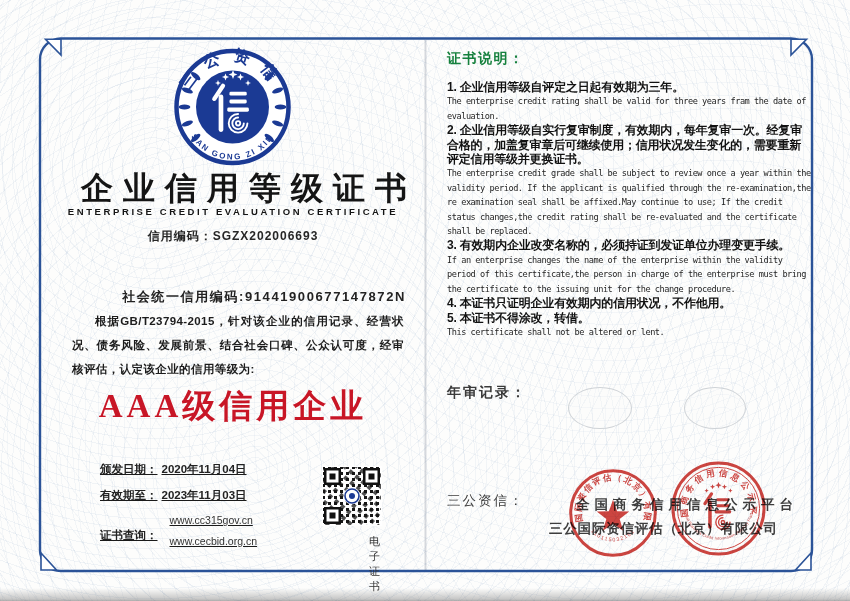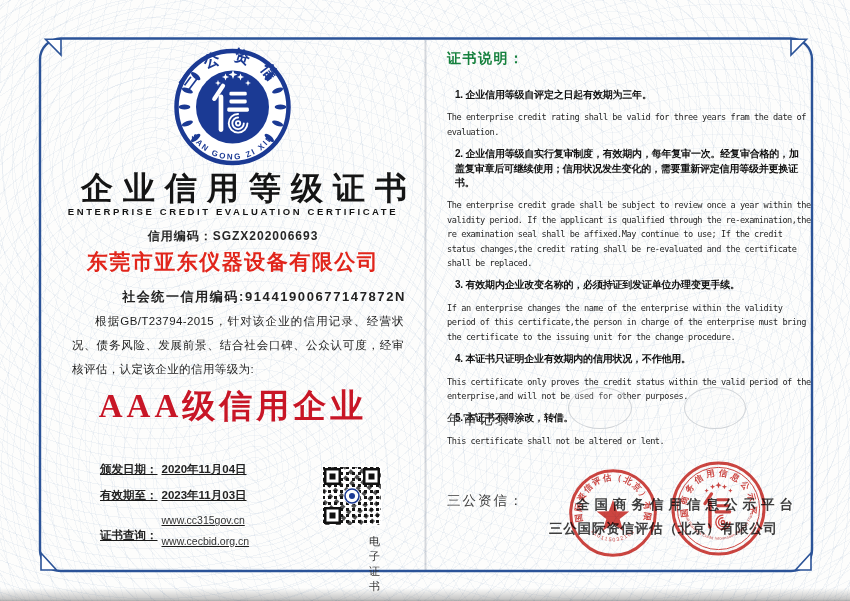--- a/index.html
+++ b/index.html
@@ -30,41 +30,41 @@
     font-size:32px;letter-spacing:10px;color:#151515;}
   .subtitle{left:40px;top:206px;width:386px;text-align:center;
     font-weight:700;font-size:9.5px;letter-spacing:2.6px;color:#141414;}
   .credit-code{left:40px;top:228px;width:386px;text-align:center;
     font-weight:700;font-size:12px;letter-spacing:1px;color:#262626;}
   .company{left:40px;top:248px;width:386px;text-align:center;
     font-weight:700;font-size:21px;letter-spacing:1.5px;color:#e1251b;}
   .uscc{left:40px;top:288px;width:366px;text-align:right;
     font-weight:700;font-size:13px;letter-spacing:1.6px;color:#222;}
   .paragraph{left:72px;top:309px;width:332px;
-    font-weight:400;font-size:11.5px;line-height:24px;letter-spacing:.4px;
+    font-weight:700;font-size:11.5px;line-height:24px;letter-spacing:.4px;
     text-indent:2em;text-align:justify;color:#1c1c1c;}
   .rating{left:40px;top:384px;width:386px;text-align:center;
     font-family:"Liberation Serif","DejaVu Serif",serif;font-weight:900;
     font-size:33px;letter-spacing:4px;color:#c81626;}
   .meta{left:100px;top:462px;width:230px;font-size:11.5px;text-decoration:underline;}
   .meta .row{display:flex;margin-bottom:11px;}
   .meta .lab{font-weight:700;color:#222;white-space:nowrap;}
   .meta .val{font-weight:700;color:#222;margin-left:4px;white-space:nowrap;}
   .meta .urls .val{font-weight:400;font-size:10.5px;color:#333;}
   .meta .urls{align-items:center;}
-  .meta .url-stack .val{display:block;margin:0 0 9px 4px;}
+  .meta .url-stack .val{display:block;margin:0 0 9px 12px;}
   .qr-wrap{left:321px;top:466px;width:62px;text-align:center;}
   .qr-label{margin-top:4px;font-size:11px;letter-spacing:1px;color:#333;margin-left:46px;}
   
   .r-heading{left:447px;top:50px;font-weight:700;font-size:14px;letter-spacing:1.5px;color:#15803d;}
   .items{left:447px;top:80px;width:365px;}
-  .items .zh{margin:8px;font-weight:700;font-size:10px;line-height:14.4px;letter-spacing:-.2px;color:#111;}
+  .items .zh{margin:0;font-weight:700;font-size:12px;line-height:14.4px;letter-spacing:-.2px;color:#111;}
   .items .en{margin:0;font-family:"DejaVu Sans Mono","Liberation Mono",monospace;
     font-weight:400;font-size:8.6px;line-height:14.4px;letter-spacing:-.45px;color:#242424;}
-  .annual-label{left:447px;top:411px;font-size:14px;font-weight:400;letter-spacing:2px;color:#3a3a3a;}
+  .annual-label{left:447px;top:384px;font-size:14px;font-weight:700;letter-spacing:2px;color:#3a3a3a;}
   .ellipse{border:1.5px solid #cfd3d7;border-radius:50%;background:rgba(250,250,250,.2);}
   .e1{left:568px;top:387px;width:62px;height:40px;}
   .e2{left:684px;top:387px;width:60px;height:40px;}
   .issuer-label{left:447px;top:492px;font-size:13.5px;font-weight:500;letter-spacing:2px;color:#3a3a3a;}
   .issuer1{left:576px;top:496px;font-weight:700;font-size:13.5px;letter-spacing:5px;color:#3d3d3d;}
   .issuer2{left:549px;top:520px;font-weight:700;font-size:13.5px;letter-spacing:.8px;color:#3d3d3d;}
   .seal{mix-blend-mode:multiply;opacity:.9;}
   .seal-l{left:566px;top:466px;}
   .seal-r{left:669px;top:459px;}
 </style>
@@ -134,21 +134,20 @@
       <use href="#st4" transform="translate(78,38) scale(3)"></use>
     </g>
     <g color="#fff">
       <use href="#xin" transform="translate(40,38) scale(0.72)"></use>
     </g>
   </svg>
 
   <div class="abs title">企业信用等级证书</div>
   <div class="abs subtitle">ENTERPRISE CREDIT EVALUATION CERTIFICATE</div>
   <div class="abs credit-code"><span>信用编码：</span><span>SGZX202006693</span></div>
-  <div class="abs company">东莞市亚东仪器设备有限公司</div>
   <div class="abs uscc"><span>社会统一信用编码:</span><span>91441900677147872N</span></div>
   <div class="abs paragraph">根据GB/T23794-2015，针对该企业的信用记录、经营状况、债务风险、发展前景、结合社会口碑、公众认可度，经审核评估，认定该企业的信用等级为:</div>
   <div class="abs rating">AAA级信用企业</div>
 
   <div class="abs meta">
     <div class="row">
       <span class="lab">颁发日期：</span>
       <span class="val">2020年11月04日</span>
     </div>
     <div class="row">
@@ -198,21 +197,20 @@
   <div class="abs r-heading">证书说明：</div>
 
   <div class="abs items">
     <p class="zh">1. 企业信用等级自评定之日起有效期为三年。</p>
     <p class="en">The enterprise credit rating shall be valid for three years fram the date of evaluation.</p>
     <p class="zh">2. 企业信用等级自实行复审制度，有效期内，每年复审一次。经复审合格的，加盖复审章后可继续使用；信用状况发生变化的，需要重新评定信用等级并更换证书。</p>
     <p class="en">The enterprise credit grade shall be subject to review once a year within the validity period. If the applicant is qualified through the re-examination,the re examination seal shall be affixed.May continue to use; If the credit status changes,the credit rating shall be re-evaluated and the certificate shall be replaced.</p>
     <p class="zh">3. 有效期内企业改变名称的，必须持证到发证单位办理变更手续。</p>
     <p class="en">If an enterprise changes the name of the enterprise within the validity period of this certificate,the person in charge of the enterprise must bring the certificate to the issuing unit for the change procedure.</p>
     <p class="zh">4. 本证书只证明企业有效期内的信用状况，不作他用。</p>
-    <p class="en">This certificate only proves the credit status within the valid period of the enterprise,and will not be used for other purposes.</p>
     <p class="zh">5. 本证书不得涂改，转借。</p>
     <p class="en">This certificate shall not be altered or lent.</p>
   </div>
 
   <div class="abs annual-label">年审记录：</div>
   <div class="abs ellipse e1"></div>
   <div class="abs ellipse e2"></div>
 
   <div class="abs issuer-label">三公资信：</div>
   <div class="abs issuer1">全国商务信用信息公示平台</div>

